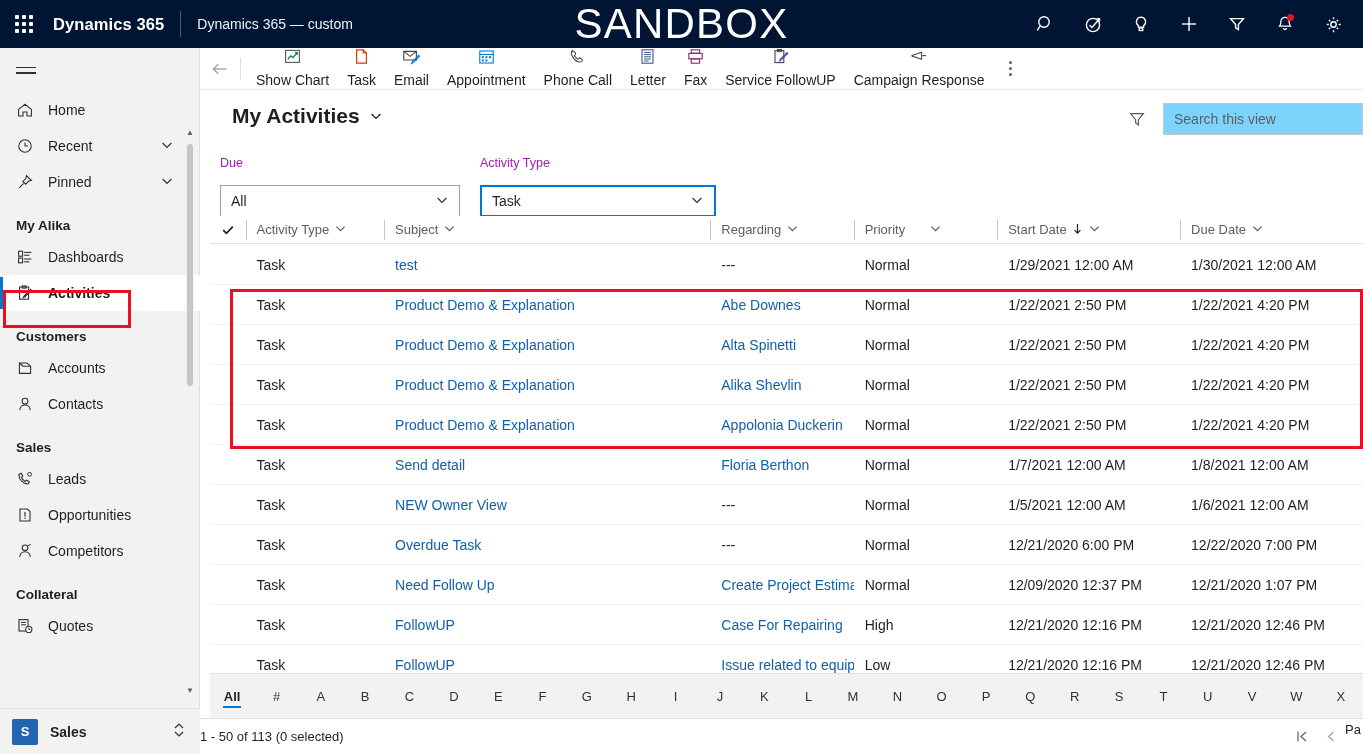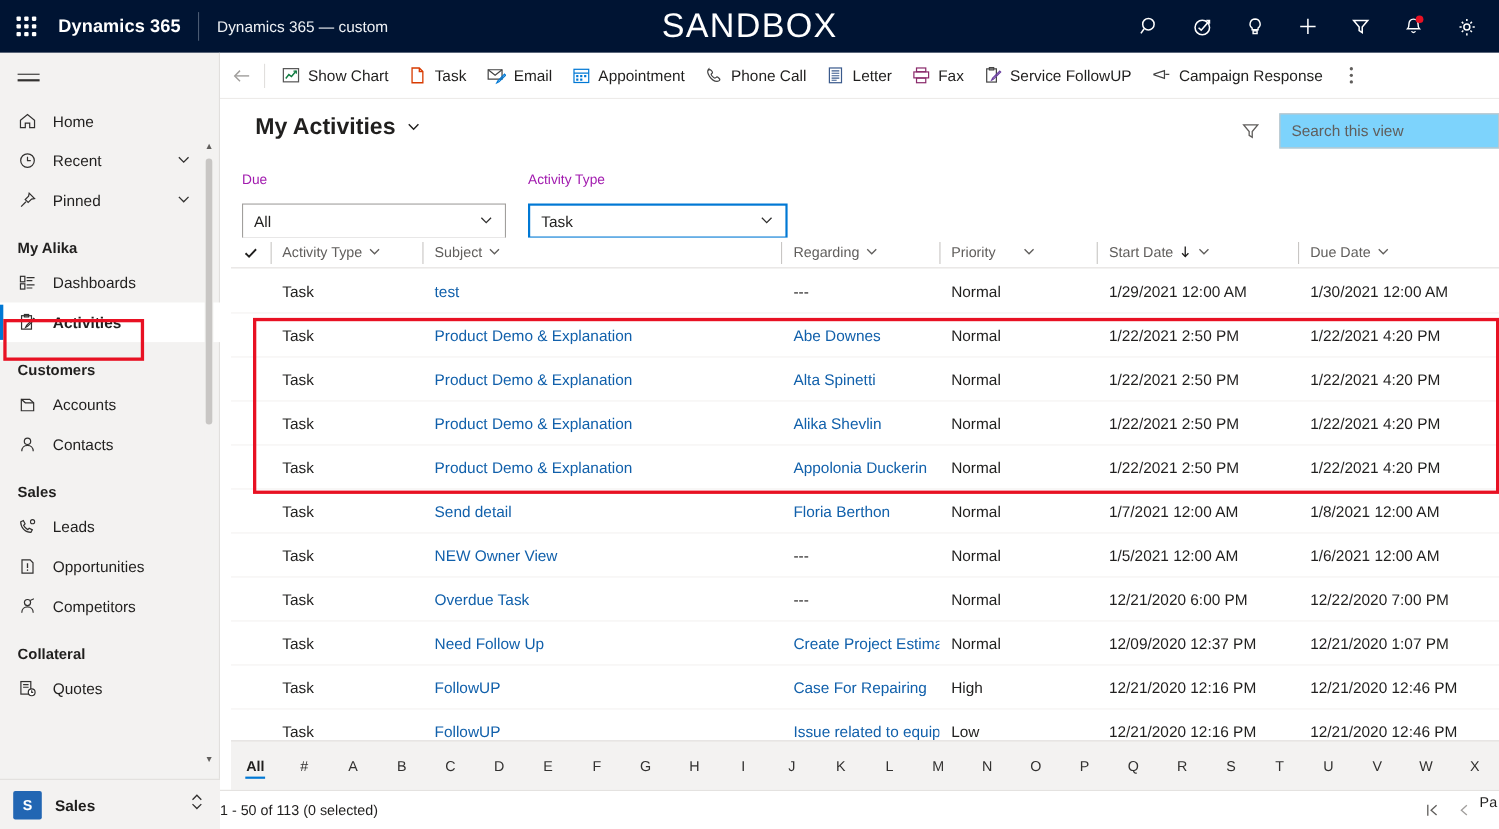--- a/index.html
+++ b/index.html
@@ -24,21 +24,21 @@
   .waffle-grid i { width: 4px; height: 4px; background: #fff; display: block; border-radius: 1px; }
   .brand {
     font-size: 16.5px; font-weight: bold; color: #ffffff; letter-spacing: .1px;
     padding-left: 5px; white-space: nowrap;
   }
   .brand-sep { width: 1px; height: 26px; background: #4a5a72; margin: 0 16px; }
   .appname { font-size: 14px; color: #eef1f5; white-space: nowrap; font-weight: normal; }
   .sandbox {
     position: absolute; left: 0; right: 0; top: 0; height: 48px;
     display: flex; align-items: center; justify-content: center;
-    font-size: 31px; letter-spacing: 1.2px; color: #ffffff; font-weight: 300;
+    font-size: 42px; letter-spacing: 1.2px; color: #ffffff; font-weight: 300;
     pointer-events: none;
     border-radius: 17px;
   }
   .topicons {
     position: absolute; right: 6px; top: 0; height: 48px; display: flex; align-items: center;
   }
   .ticon {
     width: 48px; height: 48px; display: flex; align-items: center; justify-content: center;
     cursor: pointer; position: relative;
   }
@@ -108,21 +108,21 @@
   
   .cmdbar {
     position: absolute; left: 200px; top: 48px; width: 1163px; height: 42px;
     background: #ffffff; border-bottom: 1px solid #edebe9;
     display: flex; align-items: center;
   }
   .backbtn { width: 40px; height: 42px; display: flex; align-items: center; justify-content: center; cursor: pointer; }
   .cmd-sep { width: 1px; height: 22px; background: #e1dfdd; margin-right: 6px; }
   .cmdbtn {
     height: 42px; display: flex; align-items: center; gap: 7px; padding: 0 9px;
-    font-size: 14px; color: #201f1e; cursor: pointer; white-space: nowrap;
+    font-size: 14px; color: #201f1e; cursor: pointer; white-space: nowrap; flex-direction: column;
   }
   .cmdbtn svg { display: block; flex: none; }
   .overflow-btn {
     width: 34px; height: 42px; display: flex; align-items: center; justify-content: center; cursor: pointer;
   }
   .dots3 { display: flex; flex-direction: column; gap: 3px; }
   .dots3 i { width: 3px; height: 3px; border-radius: 50%; background: #605e5c; display: block; }
 
   
   .viewhdr {

